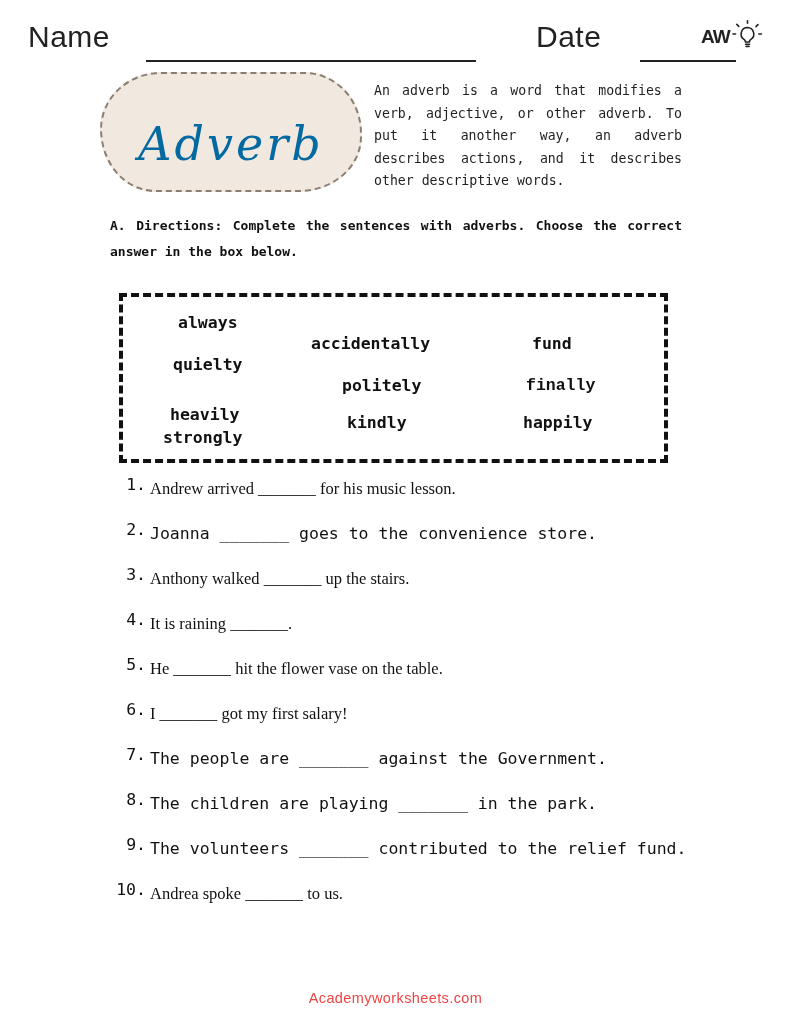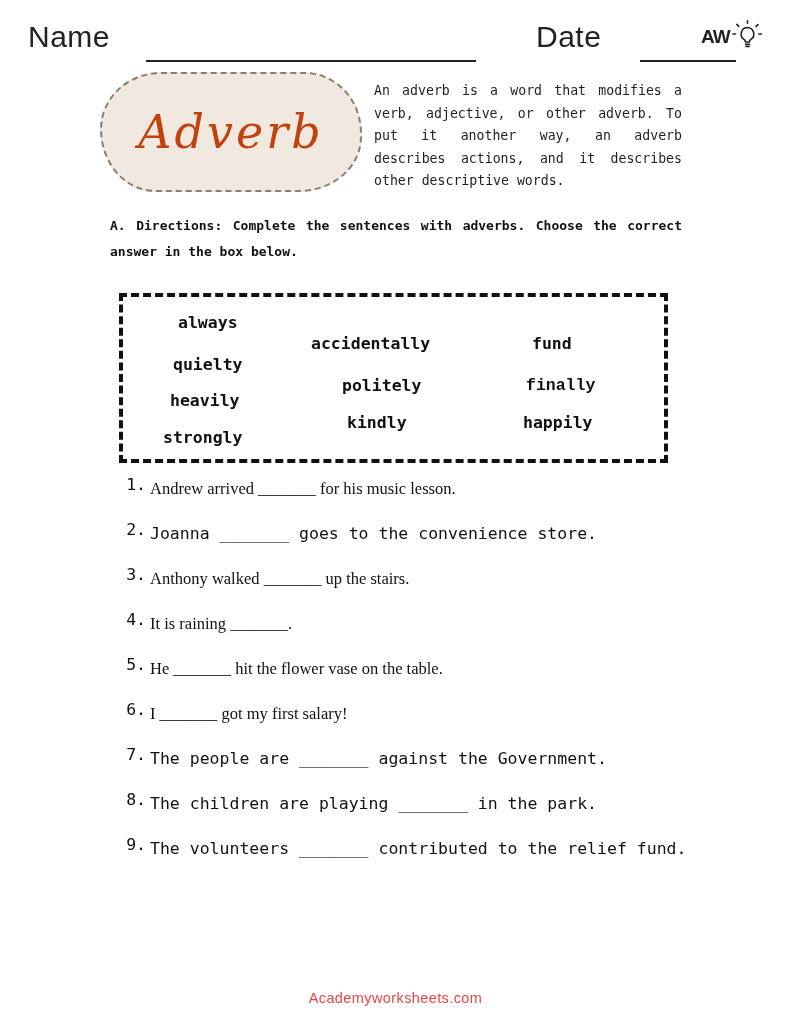--- a/index.html
+++ b/index.html
@@ -80,32 +80,32 @@
     top: 72px;
     width: 258px;
     height: 116px;
     background: #f1e8e0;
     border: 2px dashed #8a7e72;
     border-radius: 62px 58px 64px 56px / 58px 62px 56px 64px;
   }
   .title-word {
     position: absolute;
     left: 0;
-    top: 0;
+    top: 12px;
     width: 100%;
     height: 100%;
     display: flex;
     align-items: center;
     justify-content: center;
     font-family: "DejaVu Serif", serif;
     font-size: 46px;
     font-style: italic;
     font-weight: 400;
     letter-spacing: 3px;
-    color: #c2410c;
+    color: #0369a1;
   }
 
   
   .definition {
     position: absolute;
     left: 374px;
     top: 80px;
     width: 308px;
     font-size: 13.2px;
     line-height: 22.6px;
@@ -145,21 +145,21 @@
   }
   .word {
     position: absolute;
     font-size: 16.5px;
     font-weight: bold;
     color: #111;
     white-space: nowrap;
   }
   .w-always      { left: 55px;  top: 16px; }
   .w-quielty     { left: 50px;  top: 58px; }
-  .w-heavily     { left: 47px;  top: 94px; }
+  .w-heavily     { left: 47px;  top: 108px; }
   .w-strongly    { left: 40px;  top: 131px; }
   .w-accidentally{ left: 188px; top: 37px; }
   .w-politely    { left: 219px; top: 79px; }
   .w-kindly      { left: 224px; top: 116px; }
   .w-early       { left: 409px; top: 37px; }
   .w-finally     { left: 403px; top: 79px; font-family: Liberation Mono, monospace; }
   .w-happily     { left: 400px; top: 116px; }
 
   
   .questions {
@@ -296,16 +296,20 @@
   <div class="q-row">
     <div class="q-num">8.</div>
     <div class="q-text">The children are playing _______ in the park.</div>
   </div>
 
   <div class="q-row">
     <div class="q-num">9.</div>
     <div class="q-text">The volunteers _______ contributed to the relief fund.</div>
   </div>
 
+  <div class="q-row">
+    <div class="q-num">10.</div>
+    <div class="q-text short">Andrea spoke _______ to us.</div>
+  </div>
 
 </div>
 
 <div class="footer">Academyworksheets.com</div>
 
 </body></html>

